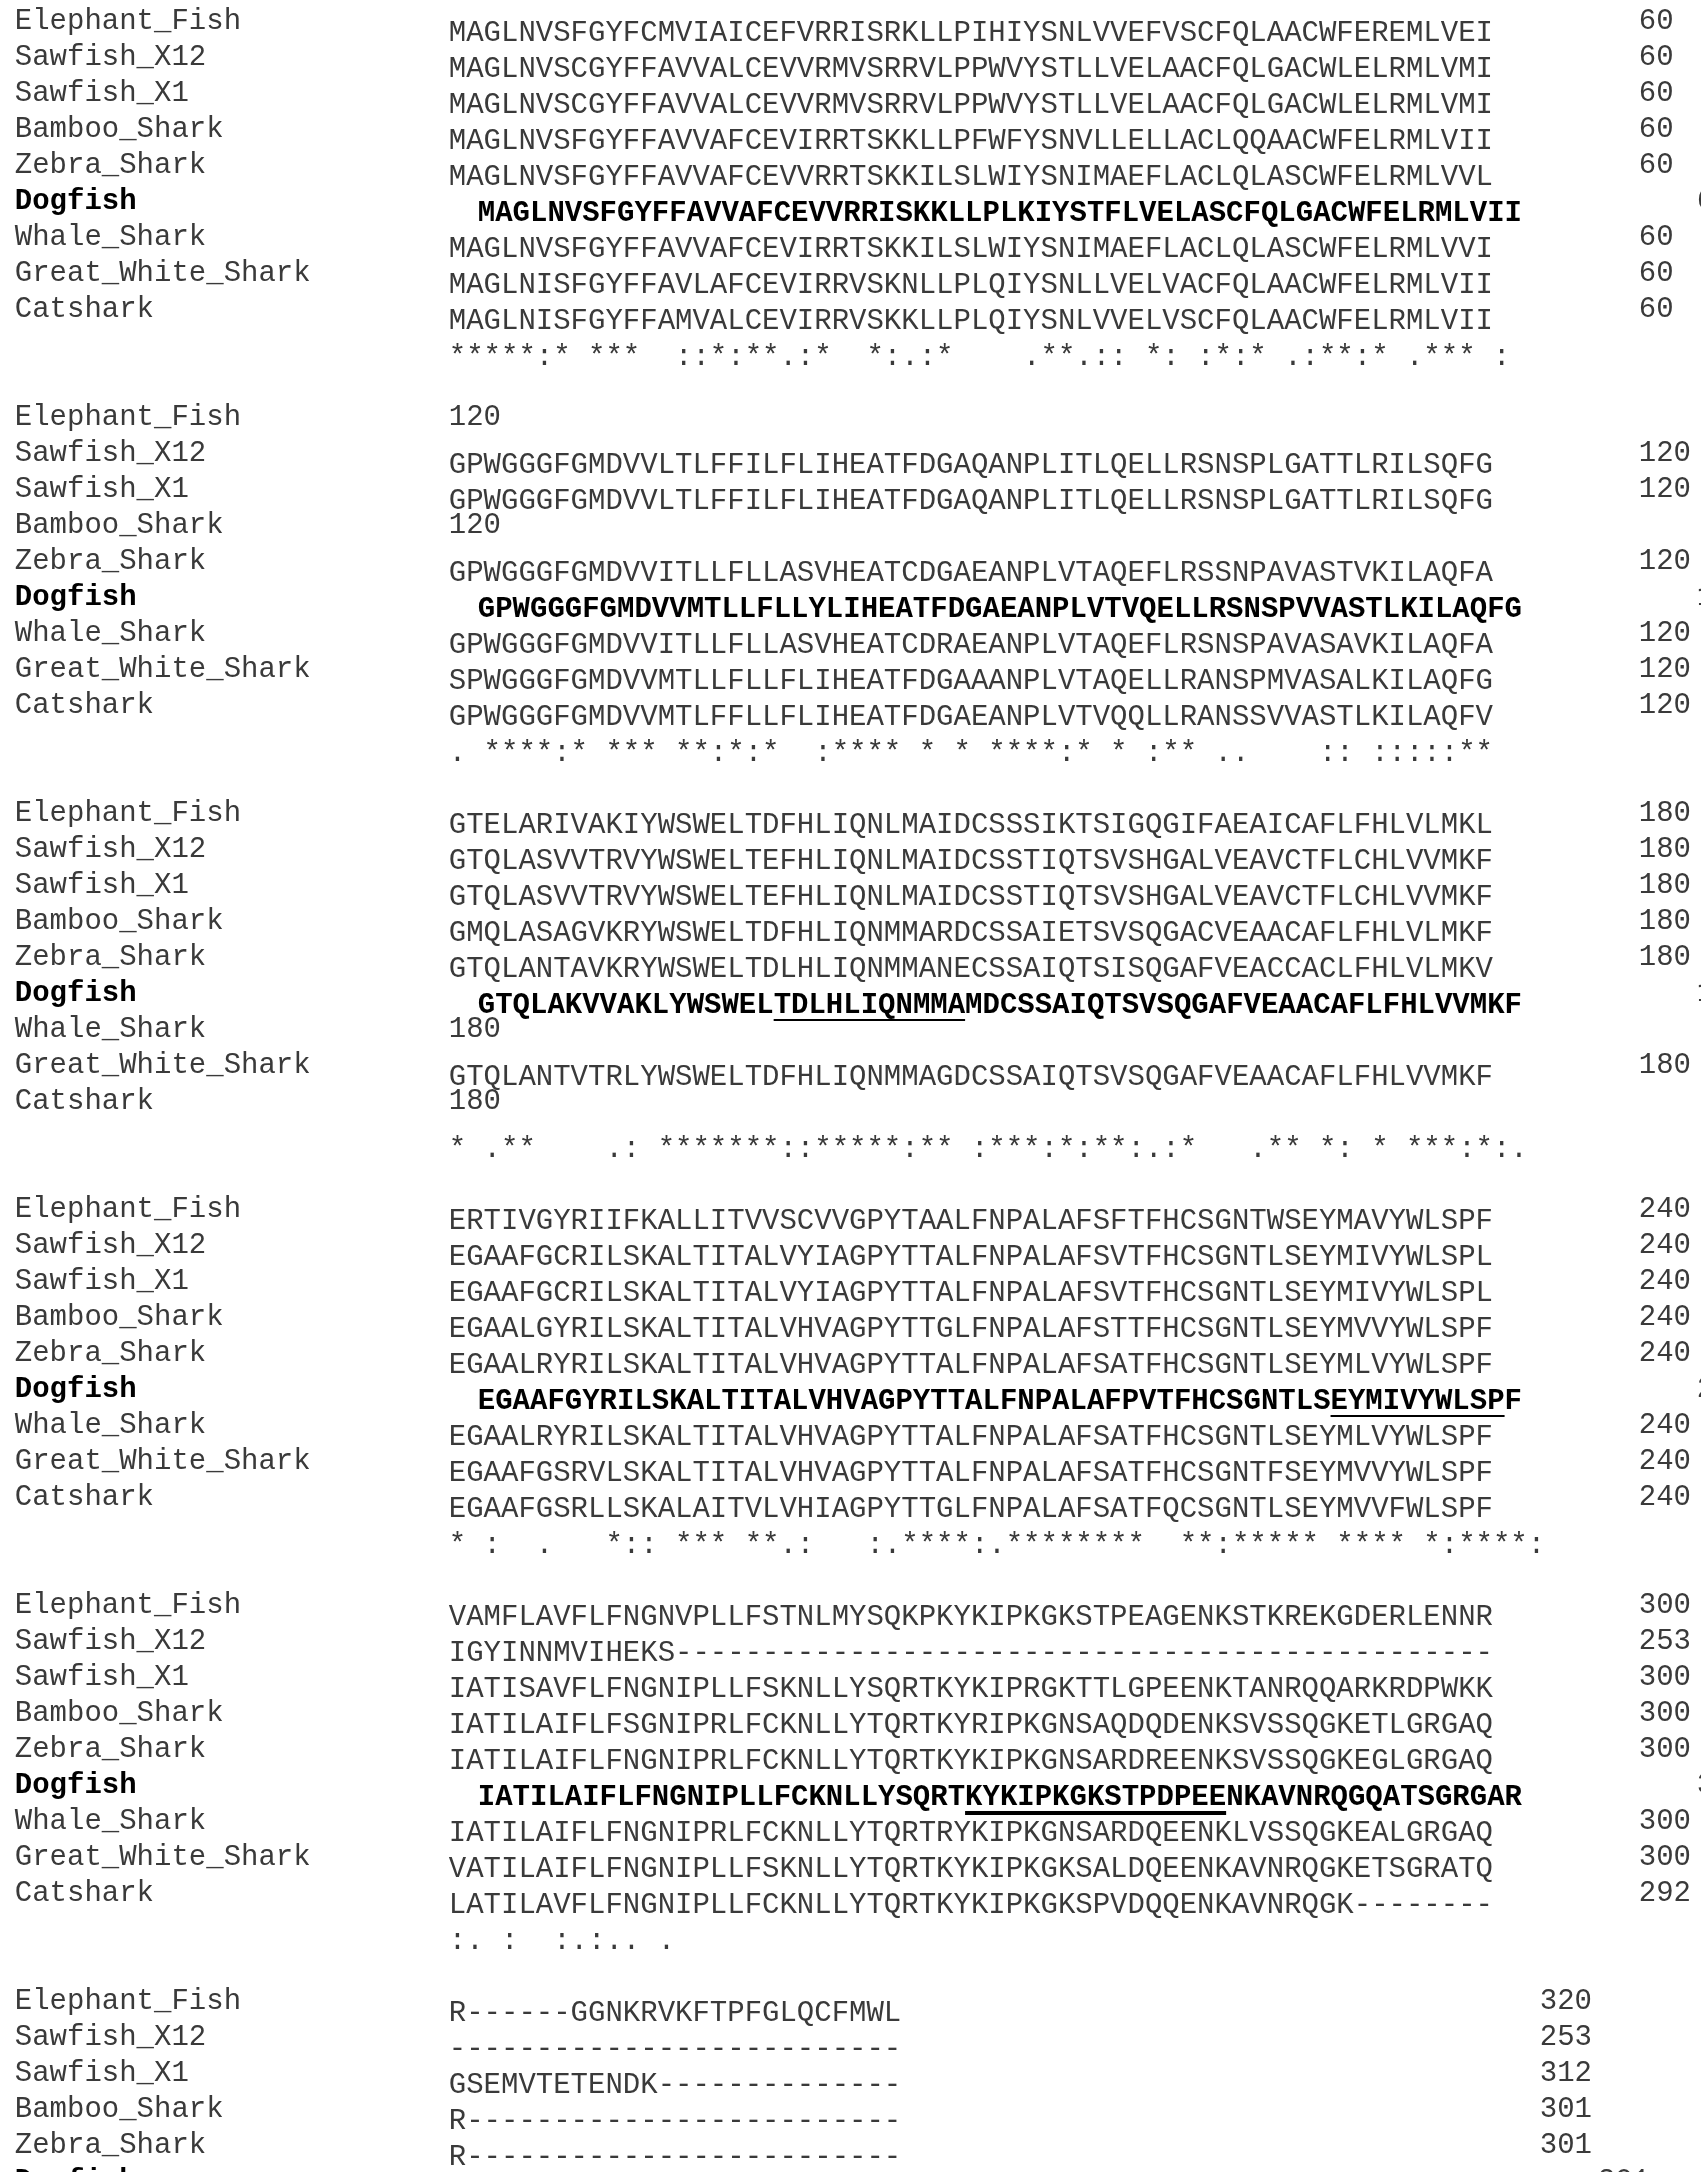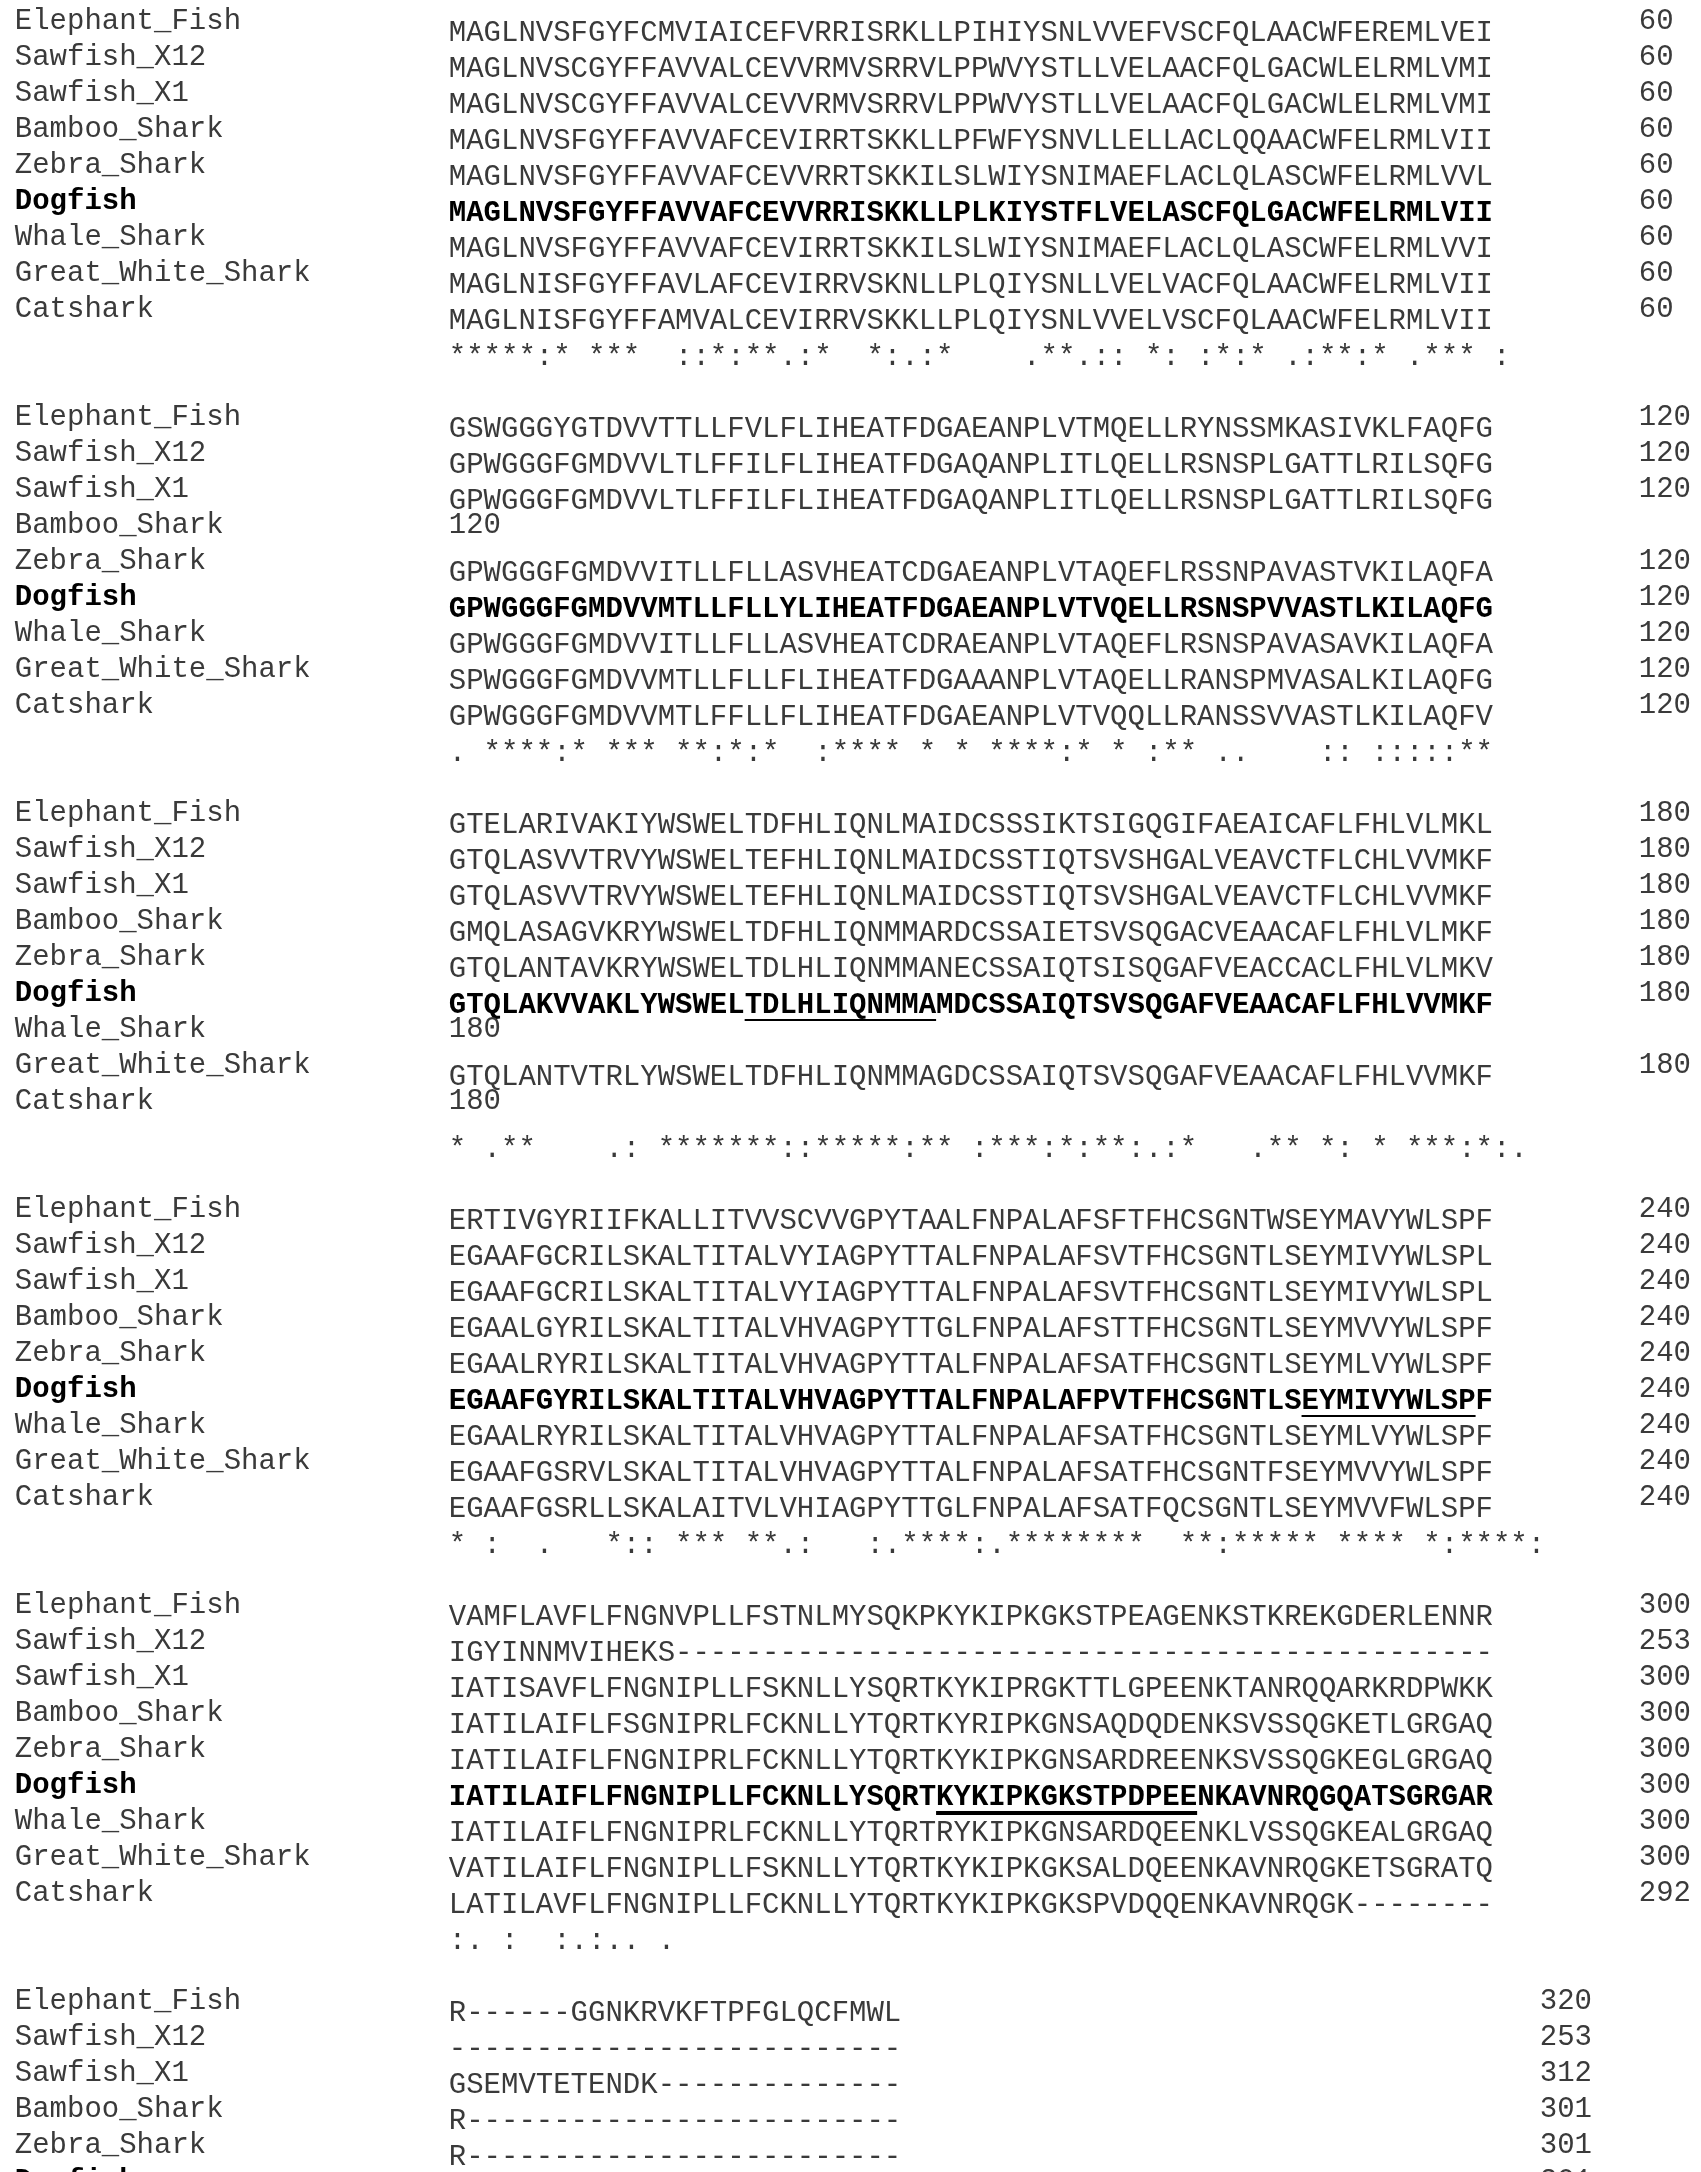--- a/index.html
+++ b/index.html
@@ -21,21 +21,21 @@
     height: 36px;
     line-height: 36px;
     font-size: 29px;
     white-space: pre;
   }
   .label { width: 434px; flex: 0 0 434px; }
   .seq { width: 1190px; flex: 0 0 1190px; letter-spacing: 0px; margin-top: 24px; }
   .seq.short { width: 630px; flex: 0 0 630px; }
   .num { flex: 0 0 auto; }
   .num.after-short { margin-left: 461px; }
-  .row.highlight { color: #000000; font-weight: bold; }
+  .row.highlight { color: #000000; font-weight: bold; gap: 29px; }
   .row.highlight .num { font-weight: normal; color: #3a3a3a; }
   .row.consensus { height: 36px; }
   .ul { text-decoration: underline; text-decoration-thickness: 2.2px; text-underline-offset: 6px; }
   .ul.strong { text-decoration-thickness: 4.3px; }
   .plain { font-weight: normal; }
 </style>
 </head>
 <body>
 
 <div class="figure" id="figure">
@@ -47,21 +47,21 @@
     <div class="row"><span class="label">Bamboo_Shark</span><span class="seq">MAGLNVSFGYFFAVVAFCEVIRRTSKKLLPFWFYSNVLLELLACLQQAACWFELRMLVII</span><span class="num">60</span></div>
     <div class="row"><span class="label">Zebra_Shark</span><span class="seq">MAGLNVSFGYFFAVVAFCEVVRRTSKKILSLWIYSNIMAEFLACLQLASCWFELRMLVVL</span><span class="num">60</span></div>
     <div class="row highlight"><span class="label">Dogfish</span><span class="seq"><span>MAGLNVSFGYFFAVVAFCEVVRRISKKLLPLKIYSTFLVELASCFQLGACWFELRMLVII</span></span><span class="num">60</span></div>
     <div class="row"><span class="label">Whale_Shark</span><span class="seq">MAGLNVSFGYFFAVVAFCEVIRRTSKKILSLWIYSNIMAEFLACLQLASCWFELRMLVVI</span><span class="num">60</span></div>
     <div class="row"><span class="label">Great_White_Shark</span><span class="seq">MAGLNISFGYFFAVLAFCEVIRRVSKNLLPLQIYSNLLVELVACFQLAACWFELRMLVII</span><span class="num">60</span></div>
     <div class="row"><span class="label">Catshark</span><span class="seq">MAGLNISFGYFFAMVALCEVIRRVSKKLLPLQIYSNLVVELVSCFQLAACWFELRMLVII</span><span class="num">60</span></div>
     <div class="row consensus"><span class="label"></span><span class="seq">*****:* ***  ::*:**.:*  *:.:*    .**.:: *: :*:* .:**:* .*** :</span></div>
   </div>
 
   <div class="block">
-    <div class="row"><span class="label">Elephant_Fish</span><span class="seq">GSWGGGYGTDVVTTLLFVLFLIHEATFDGAEANPLVTMQELLRYNSSMKASIVKLFAQFG</span><span class="num">120</span></div>
+    <div class="row"><span class="label">Elephant_Fish</span><span class="num">120</span></div>
     <div class="row"><span class="label">Sawfish_X12</span><span class="seq">GPWGGGFGMDVVLTLFFILFLIHEATFDGAQANPLITLQELLRSNSPLGATTLRILSQFG</span><span class="num">120</span></div>
     <div class="row"><span class="label">Sawfish_X1</span><span class="seq">GPWGGGFGMDVVLTLFFILFLIHEATFDGAQANPLITLQELLRSNSPLGATTLRILSQFG</span><span class="num">120</span></div>
     <div class="row"><span class="label">Bamboo_Shark</span><span class="num">120</span></div>
     <div class="row"><span class="label">Zebra_Shark</span><span class="seq">GPWGGGFGMDVVITLLFLLASVHEATCDGAEANPLVTAQEFLRSSNPAVASTVKILAQFA</span><span class="num">120</span></div>
     <div class="row highlight"><span class="label">Dogfish</span><span class="seq"><span>GPWGGGFGMDVVMTLLFLLYLIHEATFDGAEANPLVTVQELLRSNSPVVASTLKILAQFG</span></span><span class="num">120</span></div>
     <div class="row"><span class="label">Whale_Shark</span><span class="seq">GPWGGGFGMDVVITLLFLLASVHEATCDRAEANPLVTAQEFLRSNSPAVASAVKILAQFA</span><span class="num">120</span></div>
     <div class="row"><span class="label">Great_White_Shark</span><span class="seq">SPWGGGFGMDVVMTLLFLLFLIHEATFDGAAANPLVTAQELLRANSPMVASALKILAQFG</span><span class="num">120</span></div>
     <div class="row"><span class="label">Catshark</span><span class="seq">GPWGGGFGMDVVMTLFFLLFLIHEATFDGAEANPLVTVQQLLRANSSVVASTLKILAQFV</span><span class="num">120</span></div>
     <div class="row consensus"><span class="label"></span><span class="seq">. ****:* *** **:*:*  :**** * * ****:* * :** ..    :: :::::**</span></div>
   </div>

